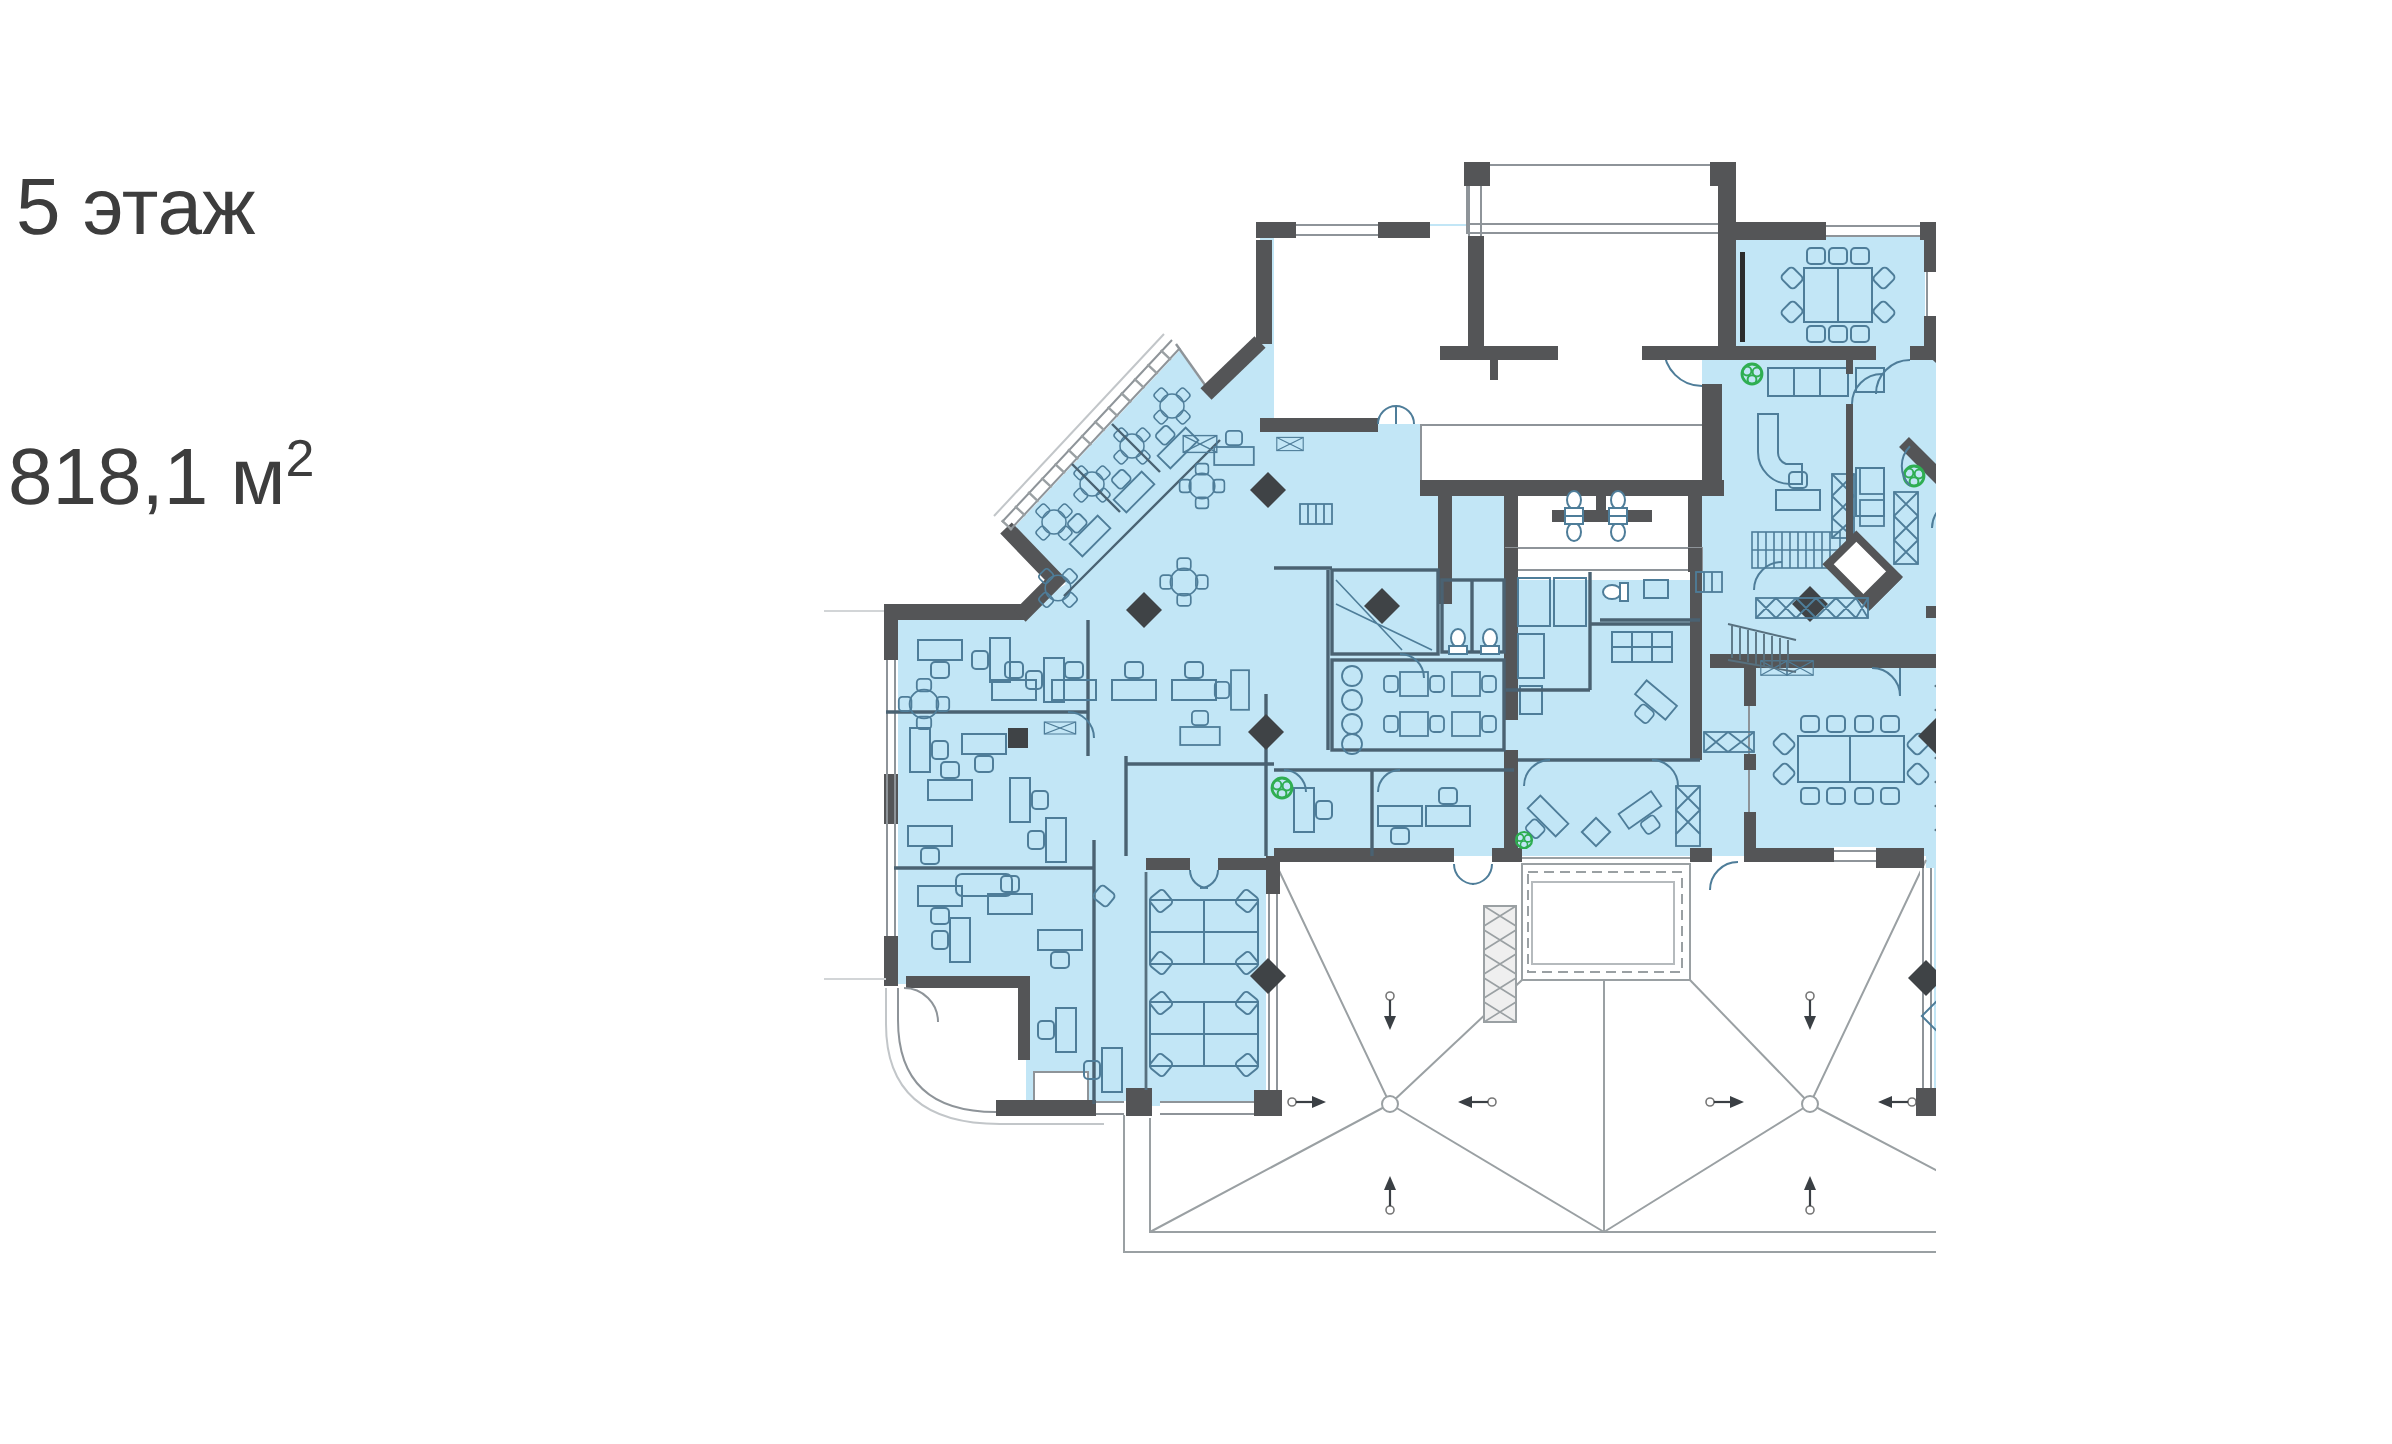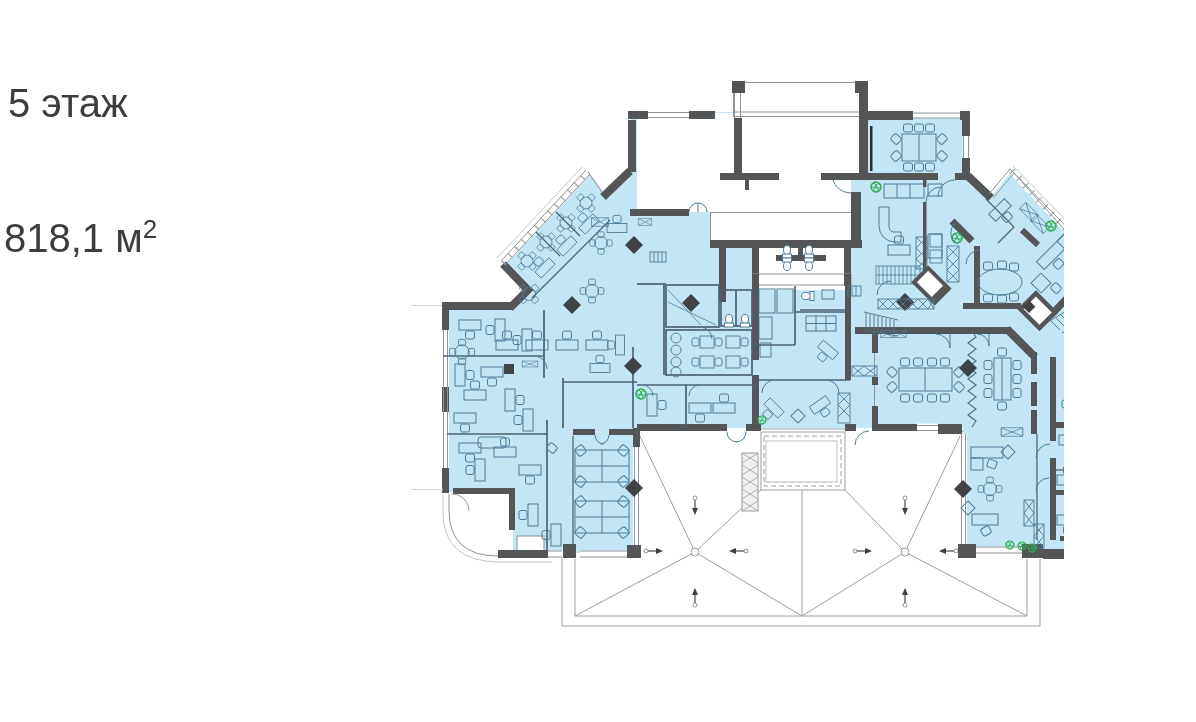--- a/index.html
+++ b/index.html
@@ -1,16 +1,16 @@
 <!DOCTYPE html>
 <html><head>
 <meta charset="utf-8">
 <style>
   html,body{margin:0;padding:0;background:#ffffff;}
-  .page{position:relative;width:1064px;height:722px;background:#a3a3a3;overflow:hidden;
+  .page{position:relative;width:968px;height:722px;background:#a3a3a3;overflow:hidden;
         font-family:"Liberation Sans",sans-serif;}
   svg{position:absolute;left:0;top:0;}
 </style>
 </head>
 <body>
 <div class="page">
 <svg width="1196" height="722" viewBox="0 0 1196 722" xmlns="http://www.w3.org/2000/svg">
 <defs>
 
   <g id="ws">

